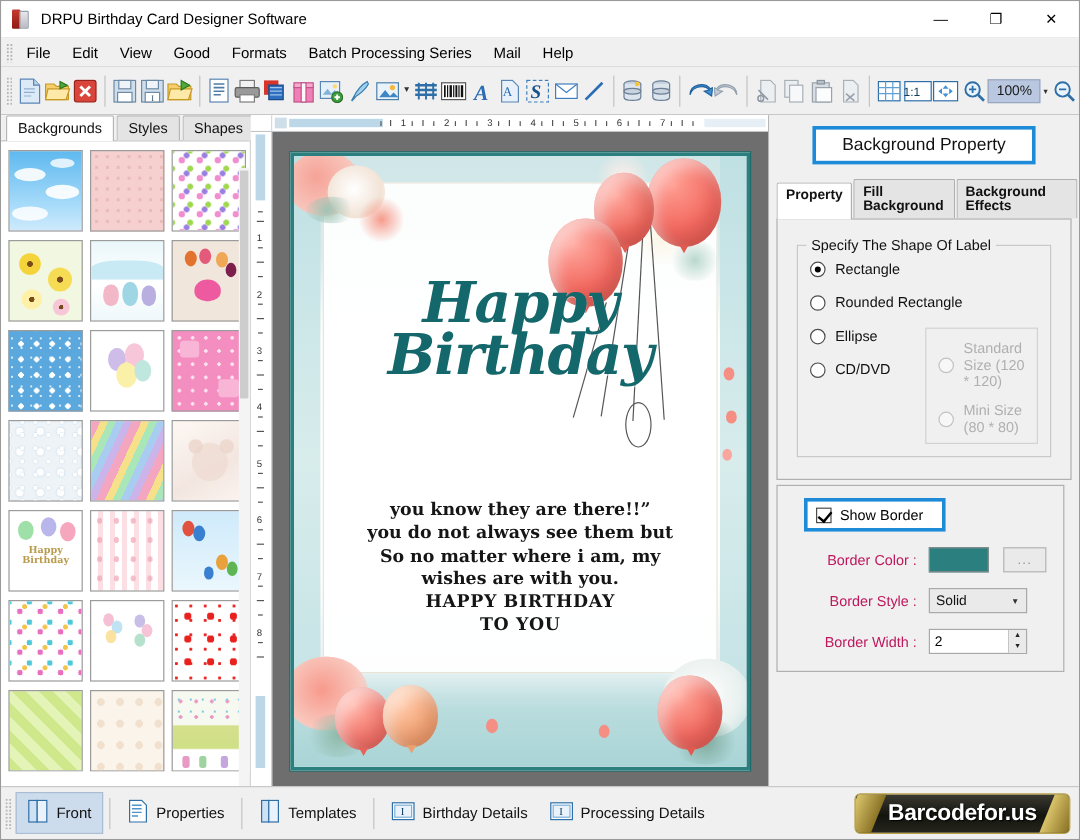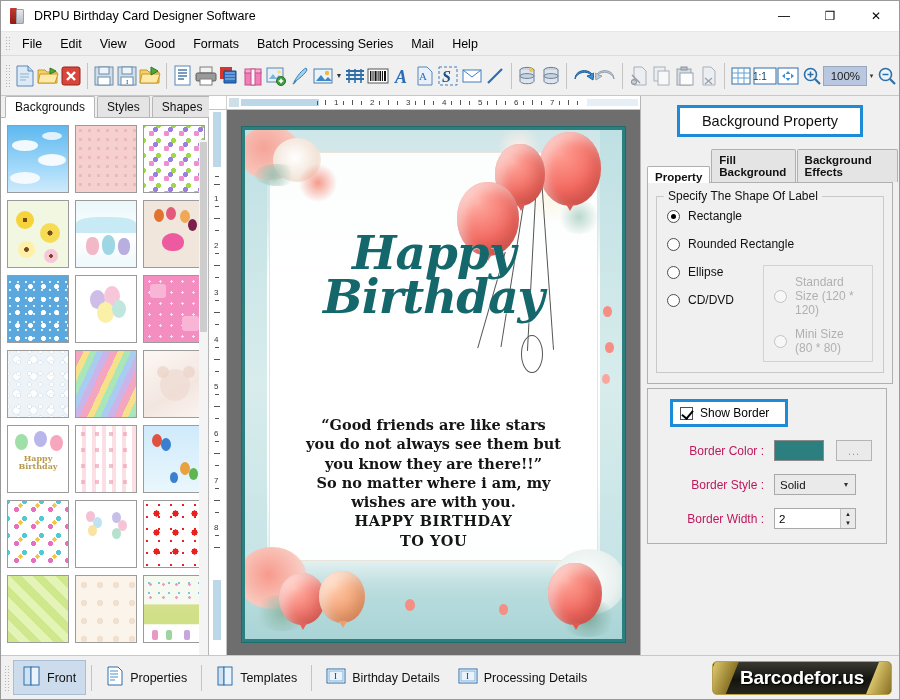--- a/index.html
+++ b/index.html
@@ -122,23 +122,23 @@
   .rightpanel { width:258px; flex:0 0 258px; background:#f0f0f0;
                 display:flex; flex-direction:column; padding:0; }
   .bp-head { margin:9px auto 0 auto; padding:5px 16px; background:#fff;
              border:3px solid #1e8bd8; font-size:14.5px; color:#111;
              text-align:center; width:186px; }
   .rp-tabs { display:flex; align-items:flex-end; margin:12px 0 0 6px; }
   .rp-tab { padding:4px 7px; font-size:11.5px; background:#e4e4e4;
             border:1px solid #b0b0b0; border-bottom:none; margin-right:1px;
             border-radius:2px 2px 0 0; color:#111;font-weight:bold; }
   .rp-tab.active { background:#fff; position:relative; z-index:2;
-                   margin-bottom:-1px; padding-bottom:0; }
+                   margin-bottom:-1px; padding-bottom:14px; }
   .rp-body { margin:0 6px 0 6px; background:#f0f0f0; border:1px solid #b0b0b0;
-             border-top:1px solid #b0b0b0; flex:0 0 auto; padding:0;
+             border-top:1px solid #b0b0b0; flex:0 0 auto; padding:8px;
              position:relative; }
   .group { border:1px solid #c9c9c9; margin:13px 8px 10px 8px; padding:12px 10px 10px 10px;
            position:relative; }
   .group > .glabel { position:absolute; top:-8px; left:7px; background:#f0f0f0;
                      padding:0 4px; font-size:12px; color:#111; }
   .radio-row { display:flex; align-items:center; margin-bottom:14px; }
   .radio { width:13px; height:13px; border-radius:50%; border:1px solid #4d4d4d;
            background:#fff; margin-right:8px; position:relative; flex:0 0 13px; }
   .radio.checked:after { content:""; position:absolute; left:3px; top:3px;
                          width:5px; height:5px; border-radius:50%; background:#000; }
@@ -729,23 +729,22 @@
             <div class="blob" style="right:10px;top:176px;width:9px;height:11px;background:#f58e83;"></div>
             <div class="blob" style="right:8px;top:212px;width:9px;height:11px;background:#f58e83;"></div>
             <div class="blob" style="right:12px;top:244px;width:8px;height:10px;background:#f9a79e;"></div>
 
             <div class="hb-title">
               <span>Happy</span>
               <span class="l2">Birthday</span>
             </div>
 
             <div class="quote">
-              <div>“Good friends are like stars</div>
+              <div>you know they are there!!”</div>
               <div>you do not always see them but</div>
-              <div>you know they are there!!”</div>
               <div>So no matter where i am, my</div>
               <div>wishes are with you.</div>
               <div class="caps">HAPPY BIRTHDAY</div>
               <div class="caps">TO YOU</div>
             </div>
 
             <div style="position:absolute;left:0;right:0;bottom:0;height:78px;background:linear-gradient(180deg,rgba(190,221,223,0) 0%,#b9dcdd 40%,#a9d4d6 100%);"></div>
             <div class="blob" style="left:-8px;bottom:30px;width:70px;height:62px;background:radial-gradient(circle at 45% 45%,#f79a8c,#f9c7bd 60%,rgba(255,255,255,0));"></div>
             <div class="blob" style="left:8px;bottom:8px;width:58px;height:36px;background:radial-gradient(circle at 50% 50%,#8fb9a8,rgba(255,255,255,0) 70%);"></div>
             <div class="balloon" style="left:34px;bottom:14px;width:46px;height:52px;background:radial-gradient(circle at 34% 28%,#ffb1a4,#f3736a 62%,#d9554d);color:#e8625a;"></div>

